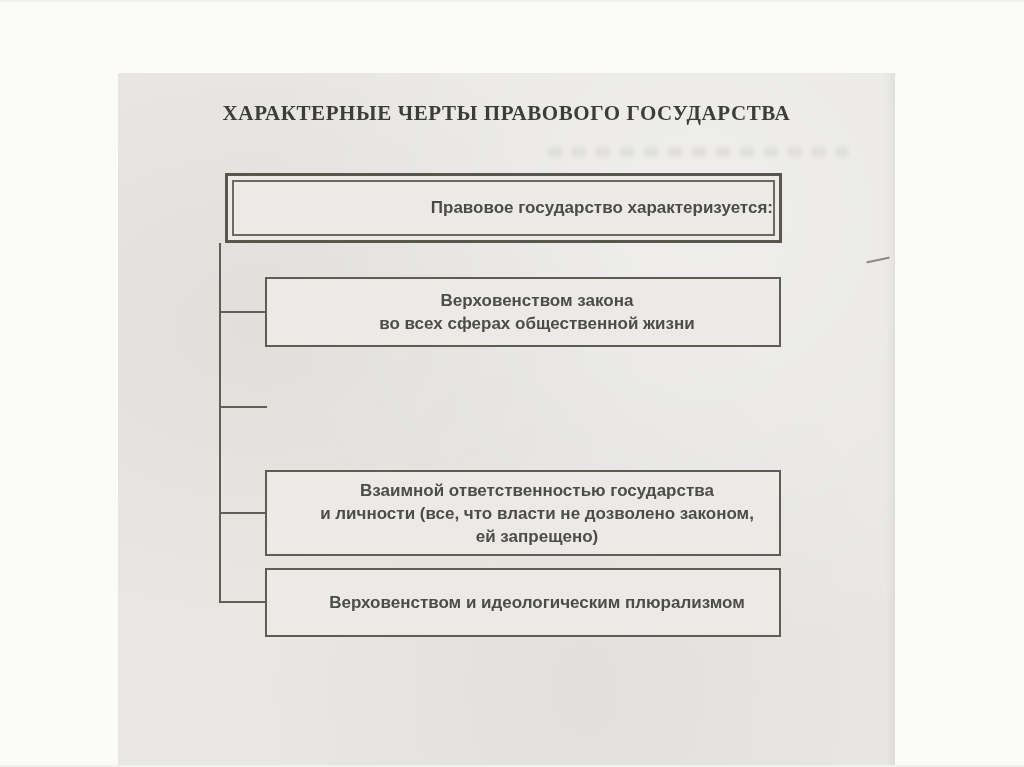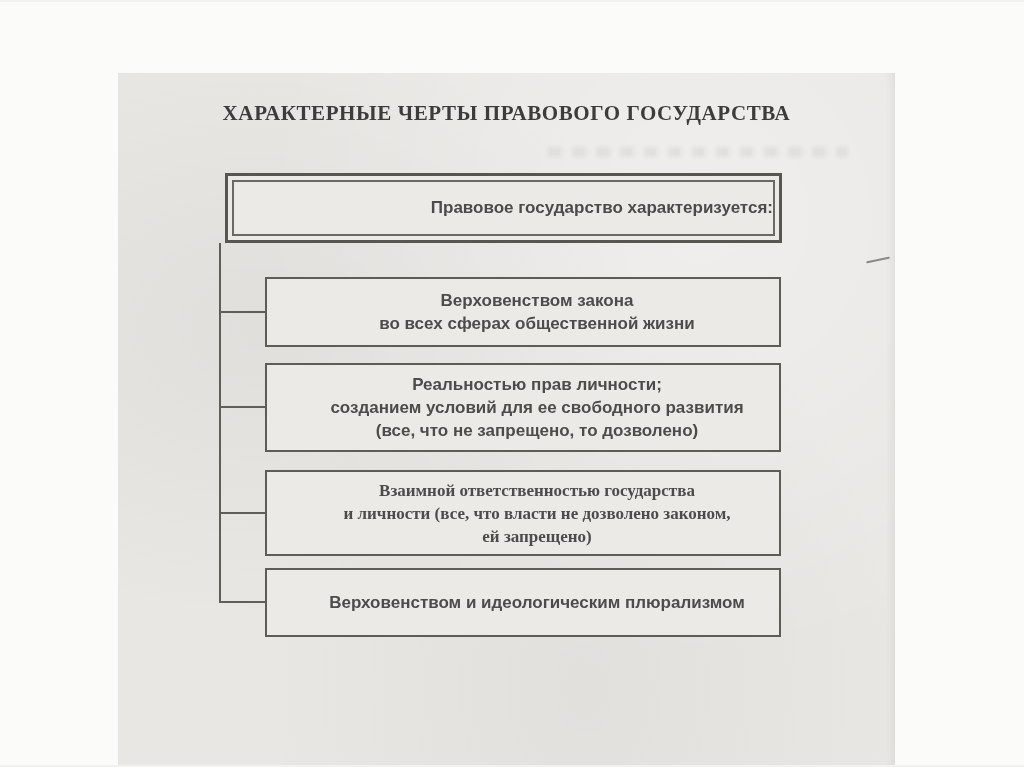--- a/index.html
+++ b/index.html
@@ -118,21 +118,21 @@
   .feature-label {
     font-size: 17px;
     line-height: 23px;
     font-weight: bold;
     color: #4c4c4a;
     text-align: center;
     white-space: pre-line;
   }
   .box-1 { top: 204px; height: 70px; }
   .box-2 { top: 290px; height: 89px; }
-  .box-3 { top: 397px; height: 86px; font-family: Liberation Serif, serif; }
+  .box-3 { top: 397px; height: 86px; }
   .box-4 { top: 495px; height: 69px; }
 
   
   .crease-mark {
     position: absolute;
     left: 748px;
     top: 186px;
     width: 24px;
     height: 2px;
     background: #8a8983;
@@ -171,25 +171,20 @@
   <div class="connector-branch branch-1"></div>
   <div class="connector-branch branch-2"></div>
   <div class="connector-branch branch-3"></div>
   <div class="connector-branch branch-4"></div>
 
   <div class="feature-box box-1">
     <div class="feature-label">Верховенством закона
 во всех сферах общественной жизни</div>
   </div>
 
-  <div class="feature-box box-2">
-    <div class="feature-label">Реальностью прав личности;
-созданием условий для ее свободного развития
-(все, что не запрещено, то дозволено)</div>
-  </div>
 
   <div class="feature-box box-3">
     <div class="feature-label">Взаимной ответственностью государства
 и личности (все, что власти не дозволено законом,
 ей запрещено)</div>
   </div>
 
   <div class="feature-box box-4">
     <div class="feature-label">Верховенством и идеологическим плюрализмом</div>
   </div>

